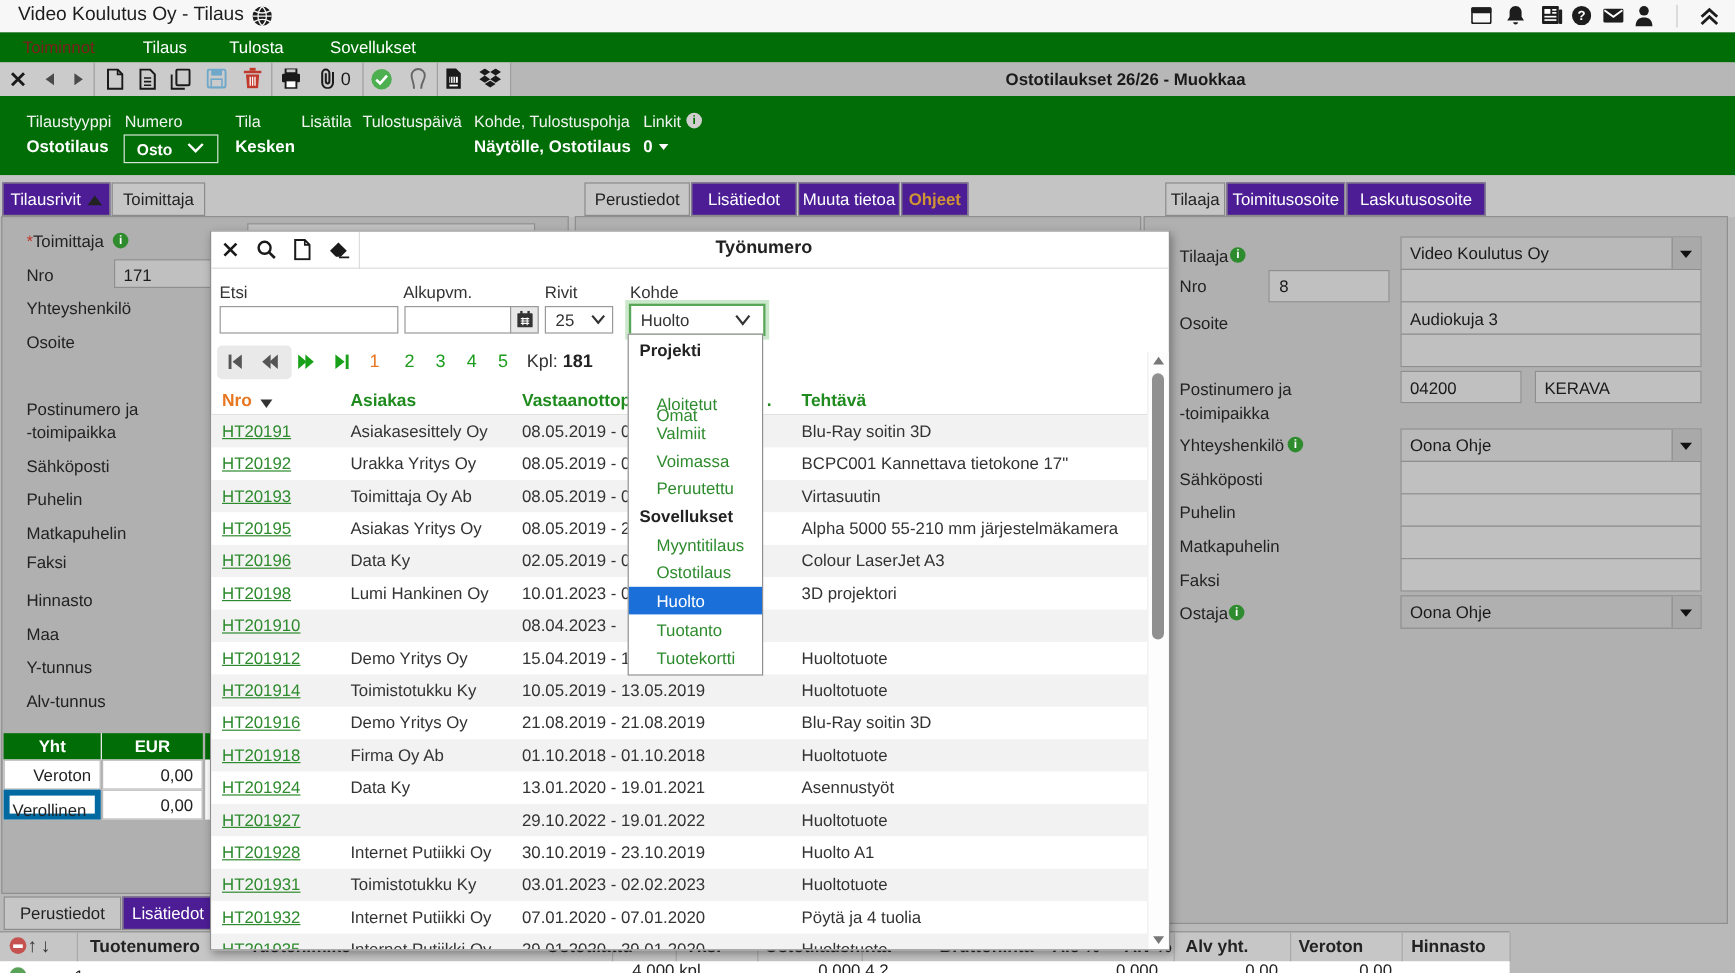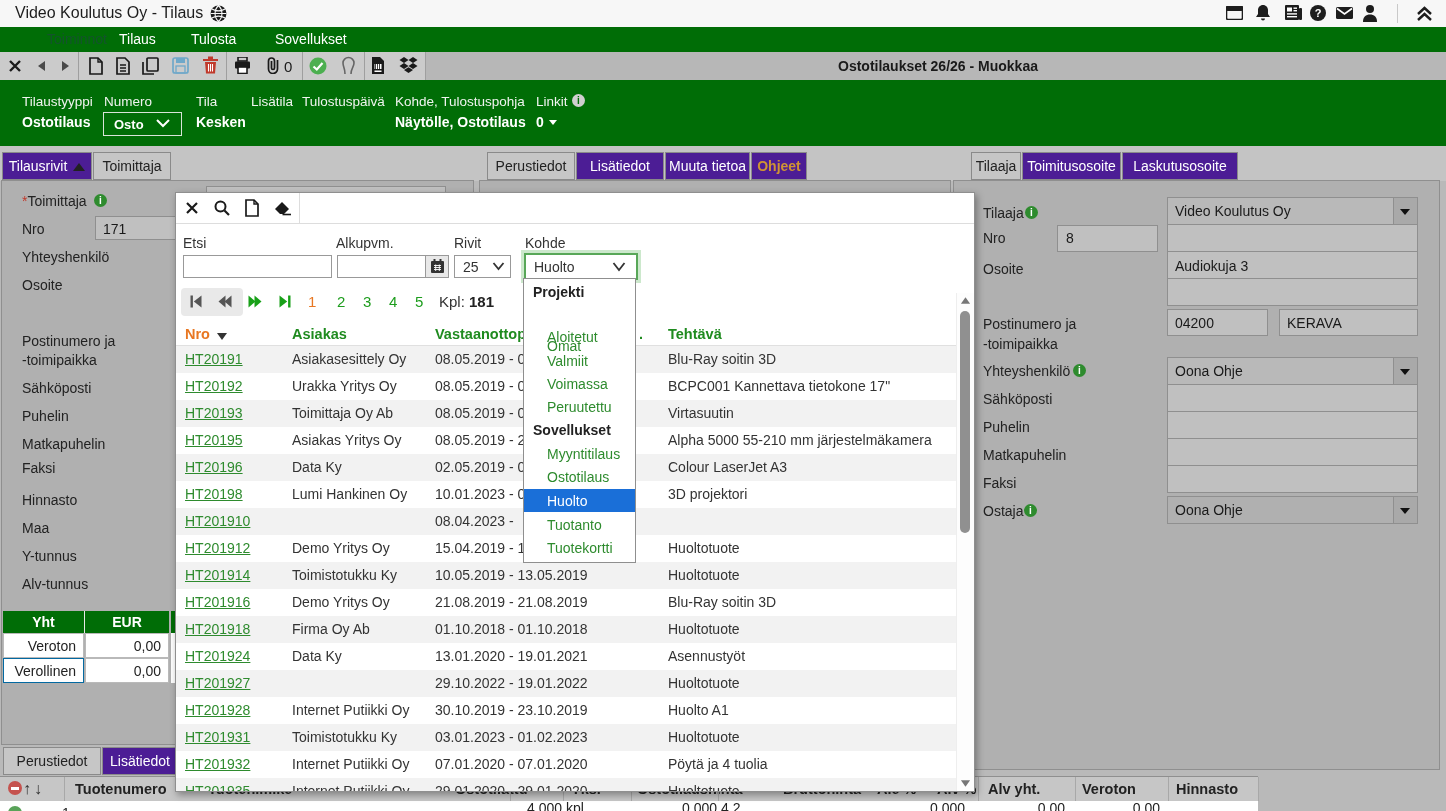--- a/index.html
+++ b/index.html
@@ -57,21 +57,21 @@
     <circle cx="8" cy="5" r="4" fill="#1d1d1d"></circle>
     <path d="M1 18 C1 12.5 4 10.5 8 10.5 C12 10.5 15 12.5 15 18 Z" fill="#1d1d1d"></path>
   </svg>
 <div class="abs" style="left:1397px;top:4px;width:1px;height:19px;background:#c9c9c9;"></div>
 <svg style="left:1416px;top:5px;" width="17" height="17" viewBox="0 0 17 17">
     <path d="M2 9 L8.5 3 L15 9" stroke="#1d1d1d" stroke-width="2.4" fill="none"></path>
     <path d="M2 15 L8.5 9 L15 15" stroke="#1d1d1d" stroke-width="2.4" fill="none"></path>
   </svg>
 
 <div class="abs" style="left:0;top:27px;width:1446px;height:25px;background:#006d06;"></div>
-<div class="abs" style="left:19px;top:31px;font-size:14px;color:#14532d;margin-left:28px;">Toiminnot</div>
+<div class="abs" style="left:19px;top:31px;font-size:14px;color:#7f1d1d;">Toiminnot</div>
 <div class="abs" style="left:119px;top:31px;font-size:14px;color:#fff;">Tilaus</div>
 <div class="abs" style="left:191px;top:31px;font-size:14px;color:#fff;">Tulosta</div>
 <div class="abs" style="left:275px;top:31px;font-size:14px;color:#fff;">Sovellukset</div>
 
 <div class="abs" style="left:0;top:52px;width:425px;height:28px;background:#cbcbcb;"></div>
 <div class="abs" style="left:425px;top:52px;width:1021px;height:28px;background:#b7b7b7;"></div>
 
 <svg style="left:8px;top:59px;" width="14" height="14" viewBox="0 0 14 14">
     <path d="M2 2 L12 12 M12 2 L2 12" stroke="#1a1a1a" stroke-width="2.4"></path>
   </svg>
@@ -193,21 +193,21 @@
 <div class="lbl" style="left:22px;top:576px;">Alv-tunnus</div>
 
 <div class="inp" style="left:206px;top:186px;width:240px;height:20px;"></div>
 
 <div class="abs" style="left:3px;top:611px;width:81px;height:22px;background:#006d06;color:#fff;font-weight:bold;font-size:14px;text-align:center;line-height:22px;">Yht</div>
 <div class="abs" style="left:84px;top:611px;width:1px;height:22px;background:#e8e8e8;"></div>
 <div class="abs" style="left:85px;top:611px;width:84px;height:22px;background:#006d06;color:#fff;font-weight:bold;font-size:14px;text-align:center;line-height:22px;">EUR</div>
 <div class="abs" style="left:171px;top:611px;width:4px;height:22px;background:#006d06;"></div>
 <div class="abs" style="left:3px;top:633px;width:81px;height:25px;background:#fff;border:1px solid #b9b9b9;font-size:14px;color:#222;text-align:right;line-height:24px;padding-right:7px;">Veroton</div>
 <div class="abs" style="left:85px;top:633px;width:84px;height:25px;background:#fff;border:1px solid #b9b9b9;font-size:14px;color:#222;text-align:right;line-height:24px;padding-right:7px;">0,00</div>
-<div class="abs" style="left:3px;top:658px;width:81px;height:25px;background:#fff;border:1px solid #0369a1;font-size:14px;color:#222;text-align:right;line-height:24px;padding-right:7px;">Verollinen</div>
+<div class="abs" style="left:3px;top:658px;width:81px;height:25px;background:#fff;border:5px solid #0369a1;font-size:14px;color:#222;text-align:right;line-height:24px;padding-right:7px;">Verollinen</div>
 <div class="abs" style="left:85px;top:658px;width:84px;height:25px;background:#fff;border:1px solid #b9b9b9;font-size:14px;color:#222;text-align:right;line-height:24px;padding-right:7px;">0,00</div>
 <div class="abs" style="left:171px;top:633px;width:4px;height:50px;background:#fff;"></div>
 
 <div class="tab tabl" style="left:3px;top:747px;width:98px;">Perustiedot</div>
 <div class="tab tabg" style="left:102px;top:747px;width:76px;">Lisätiedot</div>
 
 <div class="lbl" style="left:983px;top:205px;">Tilaaja</div>
 <div class="abs" style="left:1025px;top:206px;width:13px;height:13px;border-radius:50%;background:#2e8b2e;color:#fff;font-size:10px;font-weight:bold;text-align:center;line-height:13px;">i</div>
 <div class="lbl" style="left:983px;top:230px;">Nro</div>
 <div class="lbl" style="left:983px;top:261px;">Osoite</div>
@@ -307,20 +307,21 @@
     </svg>
  <svg style="left:69px;top:6px;" width="14" height="18" viewBox="0 0 14 18">
       <path d="M1 1 L9 1 L13 5 L13 17 L1 17 Z" fill="none" stroke="#1a1a1a" stroke-width="1.7"></path>
       <path d="M9 1 L9 5 L13 5" fill="none" stroke="#1a1a1a" stroke-width="1.4"></path>
     </svg>
  <svg style="left:98px;top:8px;" width="18" height="15" viewBox="0 0 18 15">
       <path d="M6 13 L1 8 L8 1 L15 8 L10 13 Z" fill="#1a1a1a"></path>
       <path d="M8.5 13.5 L17 13.5" stroke="#1a1a1a" stroke-width="1.6"></path>
     </svg>
 
+ <div class="abs" style="left:123px;top:5px;width:675px;text-align:center;font-size:15px;font-weight:bold;color:#222;">Työnumero</div>
  <div class="mtxt" style="left:7px;top:42px;color:#333;">Etsi</div>
  <div class="mtxt" style="left:160px;top:42px;">Alkupvm.</div>
  <div class="mtxt" style="left:278px;top:42px;">Rivit</div>
  <div class="mtxt" style="left:349px;top:42px;">Kohde</div>
  <div class="abs" style="left:7px;top:62px;width:149px;height:23px;border:1px solid #999;background:#fff;"></div>
  <div class="abs" style="left:161px;top:62px;width:89px;height:23px;border:1px solid #999;background:#fff;"></div>
  <div class="abs" style="left:249px;top:62px;width:24px;height:23px;border:1px solid #999;background:#e8e8e8;"></div>
 <svg style="left:255px;top:66px;" width="13" height="14" viewBox="0 0 13 14">
       <rect x="0" y="2" width="13" height="12" rx="1" fill="#333"></rect>
       <rect x="2.5" y="0" width="2" height="4" fill="#333"></rect>
@@ -439,21 +440,21 @@
 <div class="mtxt" style="left:259px;top:482px;">29.10.2022 - 19.01.2022</div>
 <div class="mtxt" style="left:492px;top:482px;">Huoltotuote</div>
 <div class="abs" style="left:0;top:504px;width:780px;height:27px;background:#ffffff;"></div>
 <div class="mlink" style="left:9px;top:509px;">HT201928</div>
 <div class="mtxt" style="left:116px;top:509px;">Internet Putiikki Oy</div>
 <div class="mtxt" style="left:259px;top:509px;">30.10.2019 - 23.10.2019</div>
 <div class="mtxt" style="left:492px;top:509px;">Huolto A1</div>
 <div class="abs" style="left:0;top:531px;width:780px;height:27px;background:#f2f2f2;"></div>
 <div class="mlink" style="left:9px;top:536px;">HT201931</div>
 <div class="mtxt" style="left:116px;top:536px;">Toimistotukku Ky</div>
-<div class="mtxt" style="left:259px;top:536px;">03.01.2023 - 01.02.2023</div>
+<div class="mtxt" style="left:259px;top:536px;">03.01.2023 - 02.02.2023</div>
 <div class="mtxt" style="left:492px;top:536px;">Huoltotuote</div>
 <div class="abs" style="left:0;top:558px;width:780px;height:27px;background:#ffffff;"></div>
 <div class="mlink" style="left:9px;top:563px;">HT201932</div>
 <div class="mtxt" style="left:116px;top:563px;">Internet Putiikki Oy</div>
 <div class="mtxt" style="left:259px;top:563px;">07.01.2020 - 07.01.2020</div>
 <div class="mtxt" style="left:492px;top:563px;">Pöytä ja 4 tuolia</div>
 <div class="abs" style="left:0;top:585px;width:780px;height:27px;background:#f2f2f2;"></div>
 <div class="mlink" style="left:9px;top:590px;">HT201935</div>
 <div class="mtxt" style="left:116px;top:590px;">Internet Putiikki Oy</div>
 <div class="mtxt" style="left:259px;top:590px;">29.01.2020 - 29.01.2020</div>

